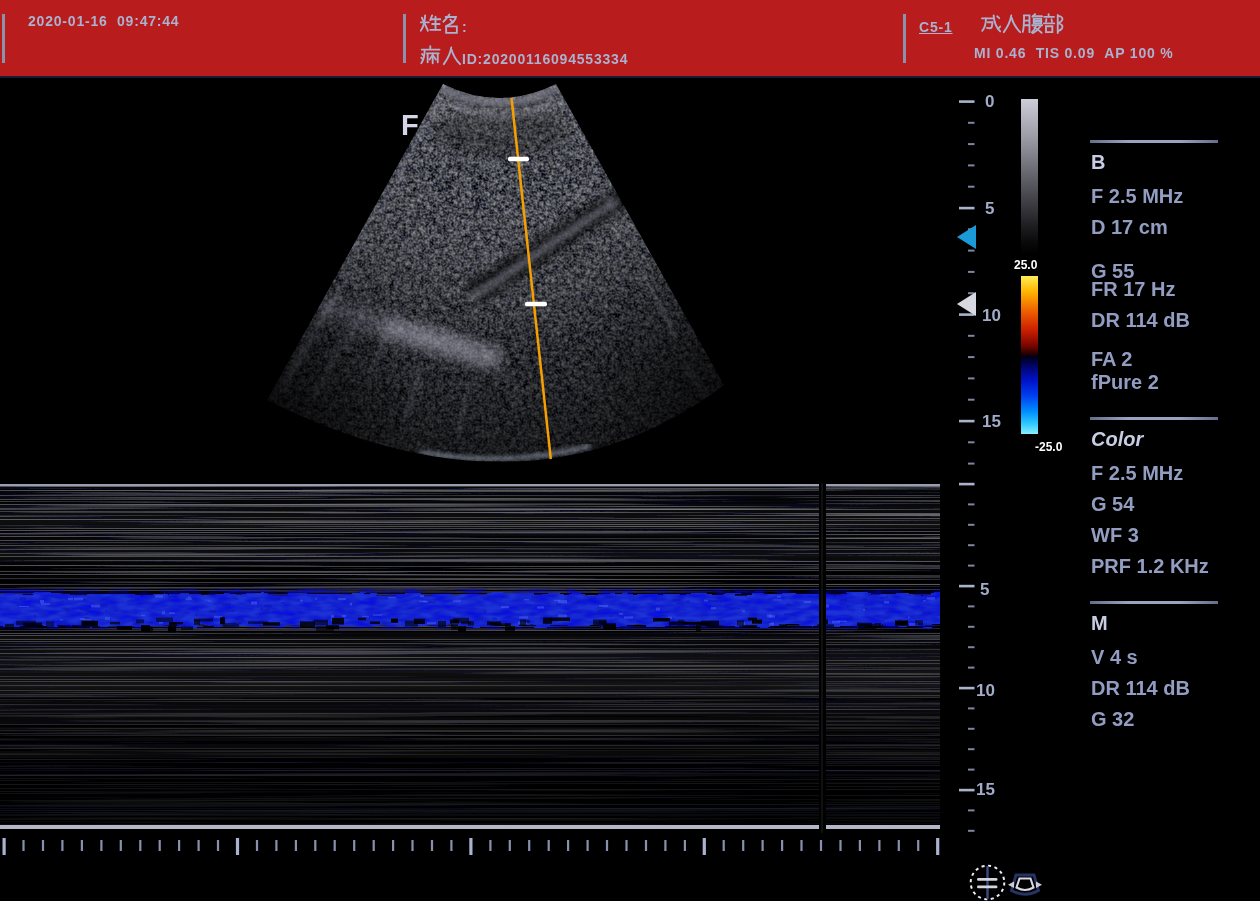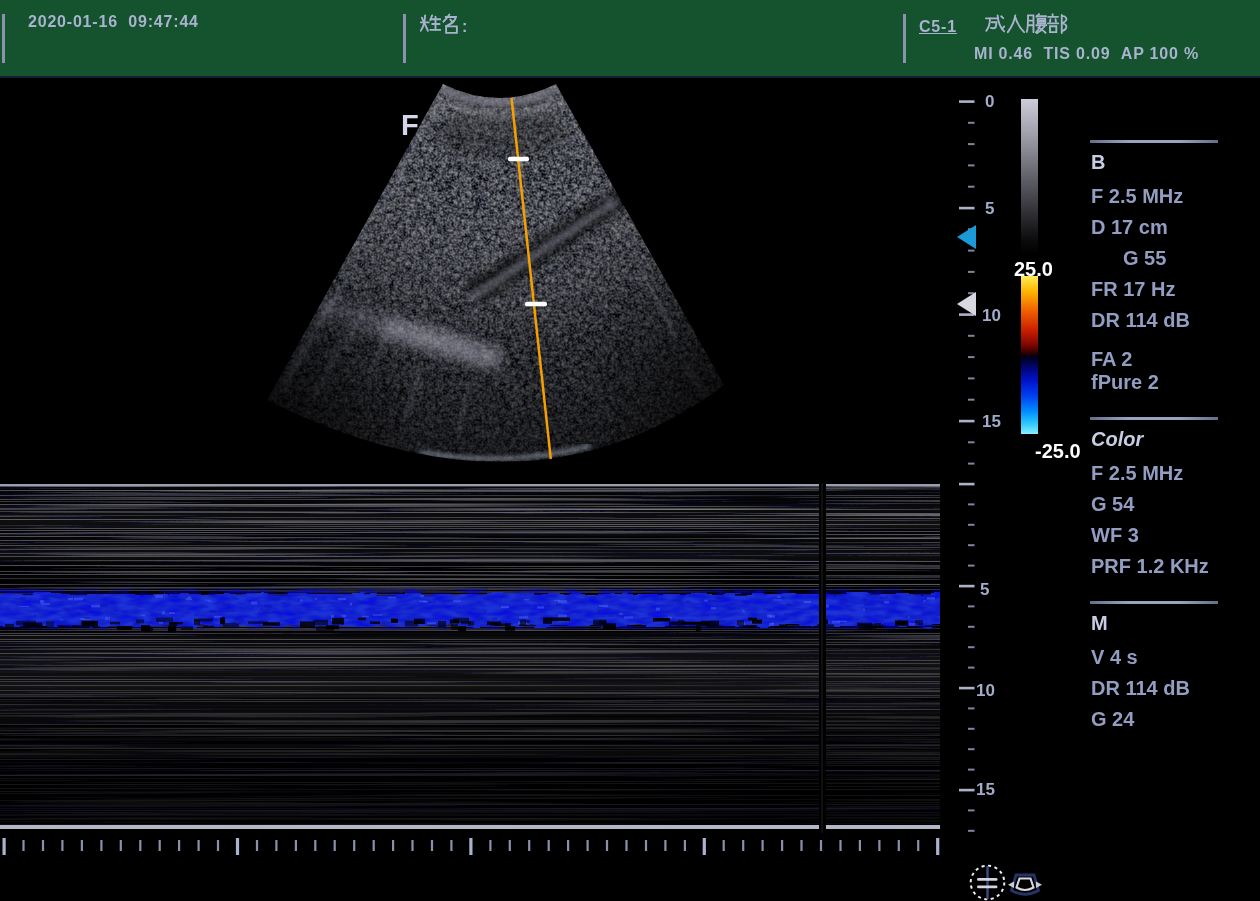--- a/index.html
+++ b/index.html
@@ -1,27 +1,27 @@
 <!DOCTYPE html>
 <html><head><meta charset="utf-8">
 <style>
   html,body{margin:0;padding:0;background:#000;}
   body{width:1260px;height:901px;overflow:hidden;position:relative;font-family:"Liberation Sans",sans-serif;}
-  .topbar{position:absolute;left:0;top:0;width:1260px;height:76px;background:#14532d;border-bottom:2px solid #161d35;color:#a9b2cf;font-weight:bold;font-size:16px;}
+  .topbar{position:absolute;left:0;top:0;width:1260px;height:76px;background:#b91c1c;border-bottom:2px solid #161d35;color:#a9b2cf;font-weight:bold;font-size:14px;}
   .vsep{position:absolute;top:14px;width:3px;height:49px;background:#8a93ab;}
   .tb-text{position:absolute;white-space:nowrap;letter-spacing:0.8px;}
   .rpanel{position:absolute;color:#939dc1;font-weight:bold;font-size:20px;white-space:nowrap;}
   .hsep{position:absolute;left:1090px;width:128px;height:2.5px;background:linear-gradient(90deg,#646d8a,#9aa3bf 30%,#9aa3bf 70%,#646d8a);}
   .lbl{position:absolute;left:1091px;}
   .ruler-num{position:absolute;color:#a2abc8;font-weight:bold;font-size:17px;}
   .graybar{position:absolute;left:1021px;top:99px;width:17px;height:155px;
      background:linear-gradient(180deg,#cdcdda 0%,#9b9ba6 25%,#62626a 50%,#2c2c31 75%,#0a0a0c 92%,#000 100%);}
   .colorbar{position:absolute;left:1021px;top:276px;width:17px;height:158px;
      background:linear-gradient(180deg,#ffee55 0%,#ffb400 10%,#f06000 22%,#cc2000 34%,#7a0500 44%,#2a0000 49%,#000016 51%,#000575 58%,#0012c8 66%,#0040f0 76%,#0090ff 86%,#33ccff 94%,#8ceeff 100%);}
-  .cbl{position:absolute;color:#fff;font-weight:bold;font-size:20px;}
+  .cbl{position:absolute;color:#fff;font-weight:bold;font-size:12px;}
   .cjk{display:inline-block;vertical-align:-3px;}
 </style>
 </head>
 <body>
 <svg width="0" height="0" style="position:absolute">
  <defs>
   <g id="g-xing" fill="none" stroke-linecap="round">
     <path d="M0.8,9.5 L9.5,9.5"></path>
         <path d="M5.5,2 C5.2,8 4,14 0.8,18.5"></path>
         <path d="M2,4.5 C4,9 6.5,14 8.5,18.5"></path>
@@ -93,20 +93,25 @@
 <div class="topbar">
   <div class="vsep" style="left:2px;"></div>
   <div class="vsep" style="left:403px;"></div>
   <div class="vsep" style="left:903px;"></div>
   <div class="tb-text" style="left:28px;top:13px;">2020-01-16&nbsp;&nbsp;09:47:44</div>
   <div class="tb-text" style="left:420px;top:13px;"><svg class="cjk" width="21" height="22" viewBox="0 0 22.5 22.5">
         <use href="#g-xing" stroke="#a9b2cf" stroke-width="2"></use>
       </svg><svg class="cjk" width="21" height="22" viewBox="0 0 22.5 22.5">
         <use href="#g-ming" stroke="#a9b2cf" stroke-width="2"></use>
       </svg>:</div>
+  <div class="tb-text" style="left:420px;top:45px;"><svg class="cjk" width="21" height="22" viewBox="0 0 22.5 22.5">
+        <use href="#g-bing" stroke="#a9b2cf" stroke-width="2"></use>
+      </svg><svg class="cjk" width="21" height="22" viewBox="0 0 22.5 22.5">
+        <use href="#g-ren" stroke="#a9b2cf" stroke-width="2"></use>
+      </svg>ID:20200116094553334</div>
   <div class="tb-text" style="left:919px;top:13px;text-decoration:underline;">C5-1<span style="display:inline-block;width:27px;"></span><svg class="cjk" width="21" height="22" viewBox="0 0 22.5 22.5">
         <use href="#g-cheng" stroke="#a9b2cf" stroke-width="2"></use>
       </svg><svg class="cjk" width="21" height="22" viewBox="0 0 22.5 22.5">
         <use href="#g-ren" stroke="#a9b2cf" stroke-width="2"></use>
       </svg><svg class="cjk" width="21" height="22" viewBox="0 0 22.5 22.5">
         <use href="#g-fu" stroke="#a9b2cf" stroke-width="2"></use>
       </svg><svg class="cjk" width="21" height="22" viewBox="0 0 22.5 22.5">
         <use href="#g-bu" stroke="#a9b2cf" stroke-width="2"></use>
       </svg></div>
   <div class="tb-text" style="left:974px;top:45px;">MI 0.46&nbsp;&nbsp;TIS 0.09&nbsp;&nbsp;AP 100 %</div>
@@ -277,36 +282,36 @@
     <path d="M7,9.5 L1,12.7 L7,15.9 Z" fill="#ccccd8"></path>
     <path d="M29,9.5 L35,12.7 L29,15.9 Z" fill="#ccccd8"></path>
   </g>
 </svg>
 
 <div class="rpanel">
   <div class="hsep" style="top:140px;"></div>
   <div class="lbl" style="top:151px;color:#c7cde2;">B</div>
   <div class="lbl" style="top:185px;">F 2.5 MHz</div>
   <div class="lbl" style="top:216px;">D 17 cm</div>
-  <div class="lbl" style="top:247px;margin-left:32px;">G 55</div>
+  <div class="lbl" style="top:260px;">G 55</div>
   <div class="lbl" style="top:278px;">FR 17 Hz</div>
   <div class="lbl" style="top:309px;">DR 114 dB</div>
   <div class="lbl" style="top:348px;">FA 2</div>
   <div class="lbl" style="top:371px;text-align:center;">fPure 2</div>
   <div class="hsep" style="top:417px;"></div>
   <div class="lbl" style="top:428px;color:#c7cde2;font-style:italic;">Color</div>
   <div class="lbl" style="top:462px;">F 2.5 MHz</div>
   <div class="lbl" style="top:493px;text-align:center;">G 54</div>
   <div class="lbl" style="top:524px;">WF 3</div>
   <div class="lbl" style="top:555px;">PRF 1.2 KHz</div>
   <div class="hsep" style="top:601px;"></div>
   <div class="lbl" style="top:612px;color:#c7cde2;">M</div>
   <div class="lbl" style="top:646px;">V 4 s</div>
   <div class="lbl" style="top:677px;">DR 114 dB</div>
-  <div class="lbl" style="top:708px;">G 24</div>
+  <div class="lbl" style="top:708px;">G 32</div>
 </div>
 
 <div class="graybar"></div>
 <div class="colorbar"></div>
 <div class="cbl" style="left:1014px;top:258px;">25.0</div>
 <div class="cbl" style="left:1011px;top:440px;margin-left:24px;">-25.0</div>
 
 <svg style="position:absolute;left:955px;top:224px;" width="24" height="28" viewBox="0 0 24 28">
   <path d="M21,1 L21,25 L2,13 Z" fill="#1b9ad8"></path>
 </svg>

